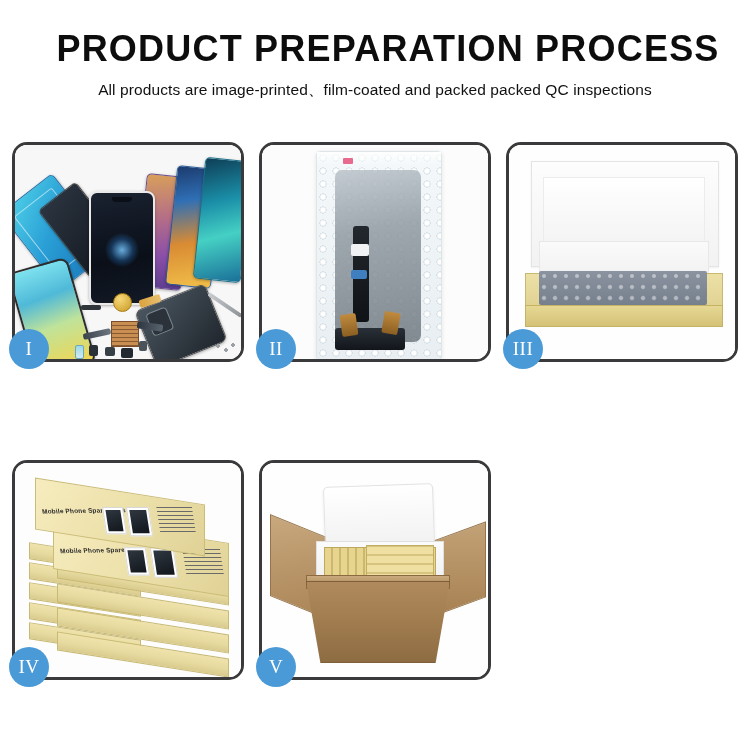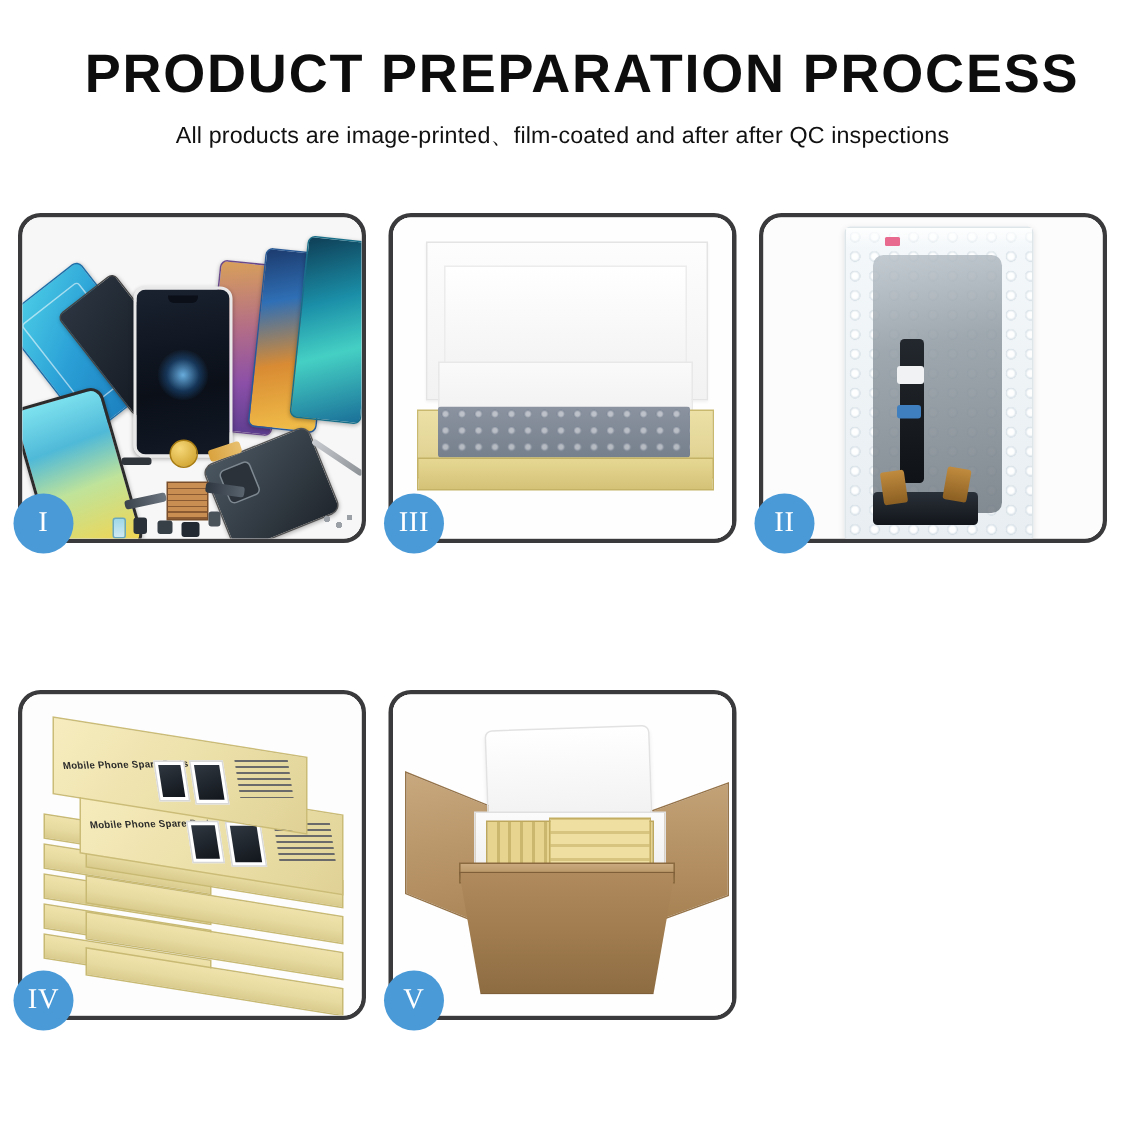--- a/index.html
+++ b/index.html
@@ -390,21 +390,21 @@
               background: linear-gradient(150deg,rgba(255,255,255,.92),rgba(245,245,245,.55));
               transform: rotate(-10deg); border-radius: 2px; }
 </style>
 </head>
 <body>
 
 <div id="page">
 
   <div class="header">
     <div class="title">PRODUCT PREPARATION PROCESS</div>
-    <div class="subtitle">All products are image-printed、film-coated and after after QC inspections</div>
+    <div class="subtitle">All products are image-printed、film-coated and packed packed QC inspections</div>
   </div>
 
   <div class="grid">
 
     <div class="panel">
       <div class="panel-clip">
         <div class="p1-bg"></div>
         <div class="ph ph-a"></div>
         <div class="ph ph-b"></div>
         <div class="ph ph-d"></div>
@@ -425,51 +425,51 @@
         <div class="part part-sm4"></div>
         <div class="part part-sm5"></div>
         <div class="part part-tweez"></div>
         <div class="part part-screws"></div>
       </div>
       <div class="badge">I</div>
     </div>
 
     <div class="panel">
       <div class="panel-clip">
-        <div class="p3-bg"></div>
-        <div class="b3-lid"></div>
-        <div class="b3-lid-inner"></div>
-        <div class="b3-foam"></div>
-        <div class="b3-tray"></div>
-        <div class="b3-wrap"></div>
-        <div class="b3-tray-front"></div>
-      </div>
-      <div class="badge">III</div>
-    </div>
-
-    <div class="panel">
-      <div class="panel-clip">
         <div class="p2-bg"></div>
         <div class="bubble-bag">
           <div class="bag-seam"></div>
           <div class="lcd"></div>
           <div class="lcd-pinkdot"></div>
           <div class="lcd-flex"></div>
           <div class="lcd-chip"></div>
           <div class="lcd-conn"></div>
           <div class="lcd-base"></div>
           <div class="lcd-tapeL"></div>
           <div class="lcd-tapeR"></div>
         </div>
       </div>
       <div class="badge">II</div>
     </div>
 
     <div class="panel">
       <div class="panel-clip">
+        <div class="p3-bg"></div>
+        <div class="b3-lid"></div>
+        <div class="b3-lid-inner"></div>
+        <div class="b3-foam"></div>
+        <div class="b3-tray"></div>
+        <div class="b3-wrap"></div>
+        <div class="b3-tray-front"></div>
+      </div>
+      <div class="badge">III</div>
+    </div>
+
+    <div class="panel">
+      <div class="panel-clip">
         <div class="p4-bg"></div>
         <div class="stack">
 
           <div class="sbox" style="left:6px; top:74px; width:110px; height:15px; transform:skewY(9deg);"></div>
           <div class="sbox" style="left:6px; top:94px; width:110px; height:15px; transform:skewY(9deg);"></div>
           <div class="sbox" style="left:6px; top:114px; width:110px; height:15px; transform:skewY(9deg);"></div>
           <div class="sbox" style="left:6px; top:134px; width:110px; height:15px; transform:skewY(9deg);"></div>
           <div class="sbox" style="left:6px; top:154px; width:110px; height:15px; transform:skewY(9deg);"></div>
 
           <div class="sbox" style="left:34px; top:96px; width:170px; height:17px; transform:skewY(9deg);"></div>

